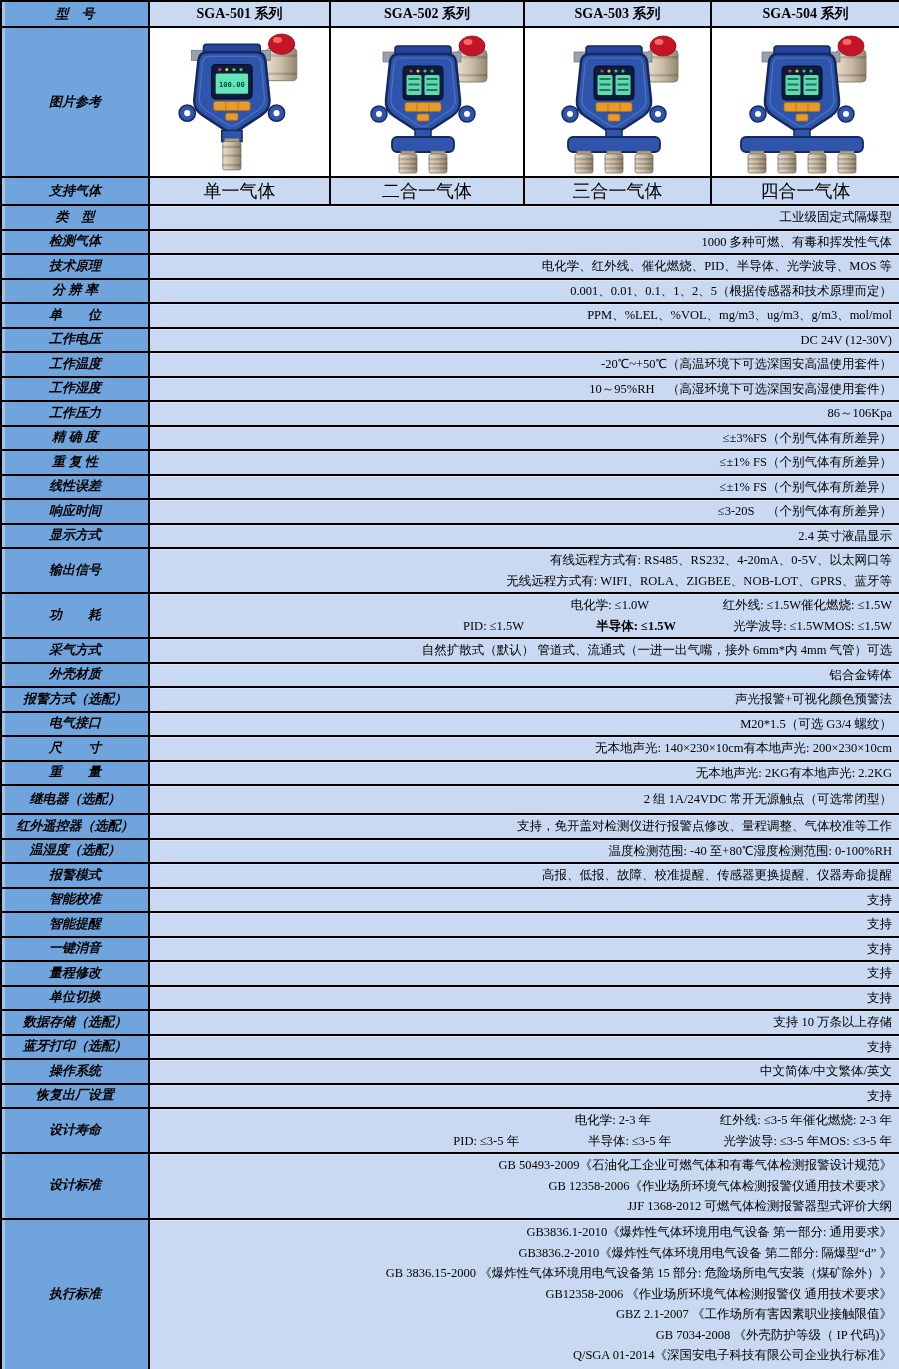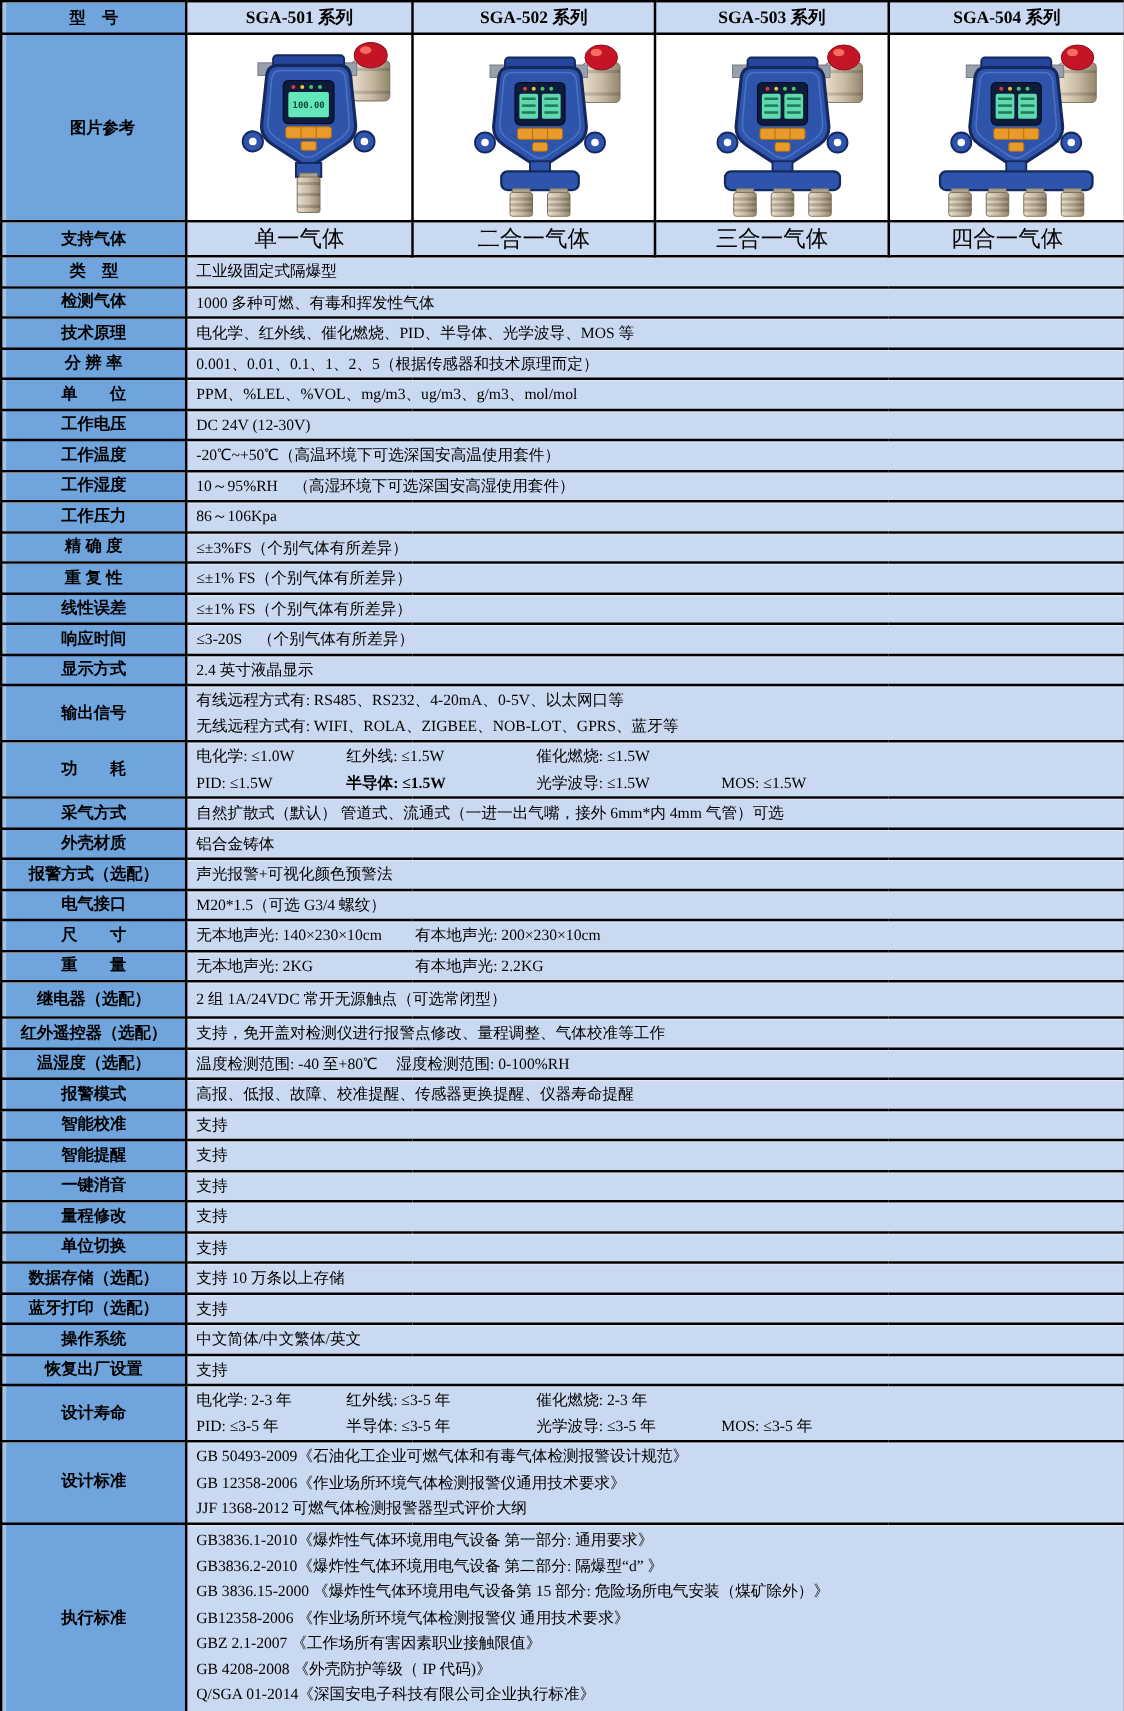--- a/index.html
+++ b/index.html
@@ -4,36 +4,37 @@
 <style>
   html,body{margin:0;padding:0;background:#fff;}
   .page{width:899px;font-family:"Liberation Sans",sans-serif;color:#000;}
   table.spec{border-collapse:collapse;width:899px;table-layout:fixed;}
   table.spec td{border:2px solid var(--border,#000);overflow:hidden;vertical-align:middle;}
   .label-cell{
     background:var(--label-bg,#6FA4DC);
     font-weight:bold;text-align:center;font-size:13px;
     padding:0 2px;line-height:1.15;
     box-shadow:inset 3px 0 0 rgba(255,255,255,.35);
+    font-style:italic;
   }
   .header-row td{height:22px;}
   .model-cell{
     background:var(--value-bg,#C9D9F1);
     font-family:"Liberation Serif",serif;
     font-weight:bold;text-align:center;font-size:14px;
   }
-  .image-row td{height:148px;padding-left:16px;}
+  .image-row td{height:148px;}
   .image-cell{background:#fff;text-align:center;padding:0;}
   .image-cell svg{display:block;margin:2px auto 0 auto;}
   .gas-row td{height:21px;}
   .gas-cell{background:var(--value-bg,#C9D9F1);text-align:center;font-size:18px;font-family:"Liberation Serif",serif;}
   .value-cell{
     background:var(--value-bg,#C9D9F1);
     font-size:12.5px;font-family:"Liberation Serif",serif;
-    padding:1px 7px;text-align:left;
+    padding:1px 7px;text-align:right;
     box-shadow:inset 0 1px 0 rgba(255,255,255,.35);
   }
   .value-cell .line{line-height:20.5px;white-space:nowrap;}
   .seg{display:inline-block;}
   .spec tr{height:21px;}
 </style>
 </head>
 <body>
 
 <div class="page">
@@ -515,19 +516,19 @@
           </td>
         </tr>
         <tr style="height: 151px;">
           <td class="label-cell">执行标准</td>
           <td class="value-cell" colspan="4">
             <div class="line"><span class="seg">GB3836.1-2010《爆炸性气体环境用电气设备 第一部分: 通用要求》</span></div>
             <div class="line"><span class="seg">GB3836.2-2010《爆炸性气体环境用电气设备 第二部分: 隔爆型“d” 》</span></div>
             <div class="line"><span class="seg">GB 3836.15-2000 《爆炸性气体环境用电气设备第 15 部分: 危险场所电气安装（煤矿除外）》</span></div>
             <div class="line"><span class="seg">GB12358-2006 《作业场所环境气体检测报警仪 通用技术要求》</span></div>
             <div class="line"><span class="seg">GBZ 2.1-2007 《工作场所有害因素职业接触限值》</span></div>
-            <div class="line"><span class="seg">GB 4208-2008 《外壳防护等级（ IP 代码)》</span></div>
+            <div class="line"><span class="seg">GB 7034-2008 《外壳防护等级（ IP 代码)》</span></div>
             <div class="line"><span class="seg">Q/SGA 01-2014《深国安电子科技有限公司企业执行标准》</span></div>
           </td>
         </tr>
       </tbody>
   </table>
 </div>
 
 </body></html>

